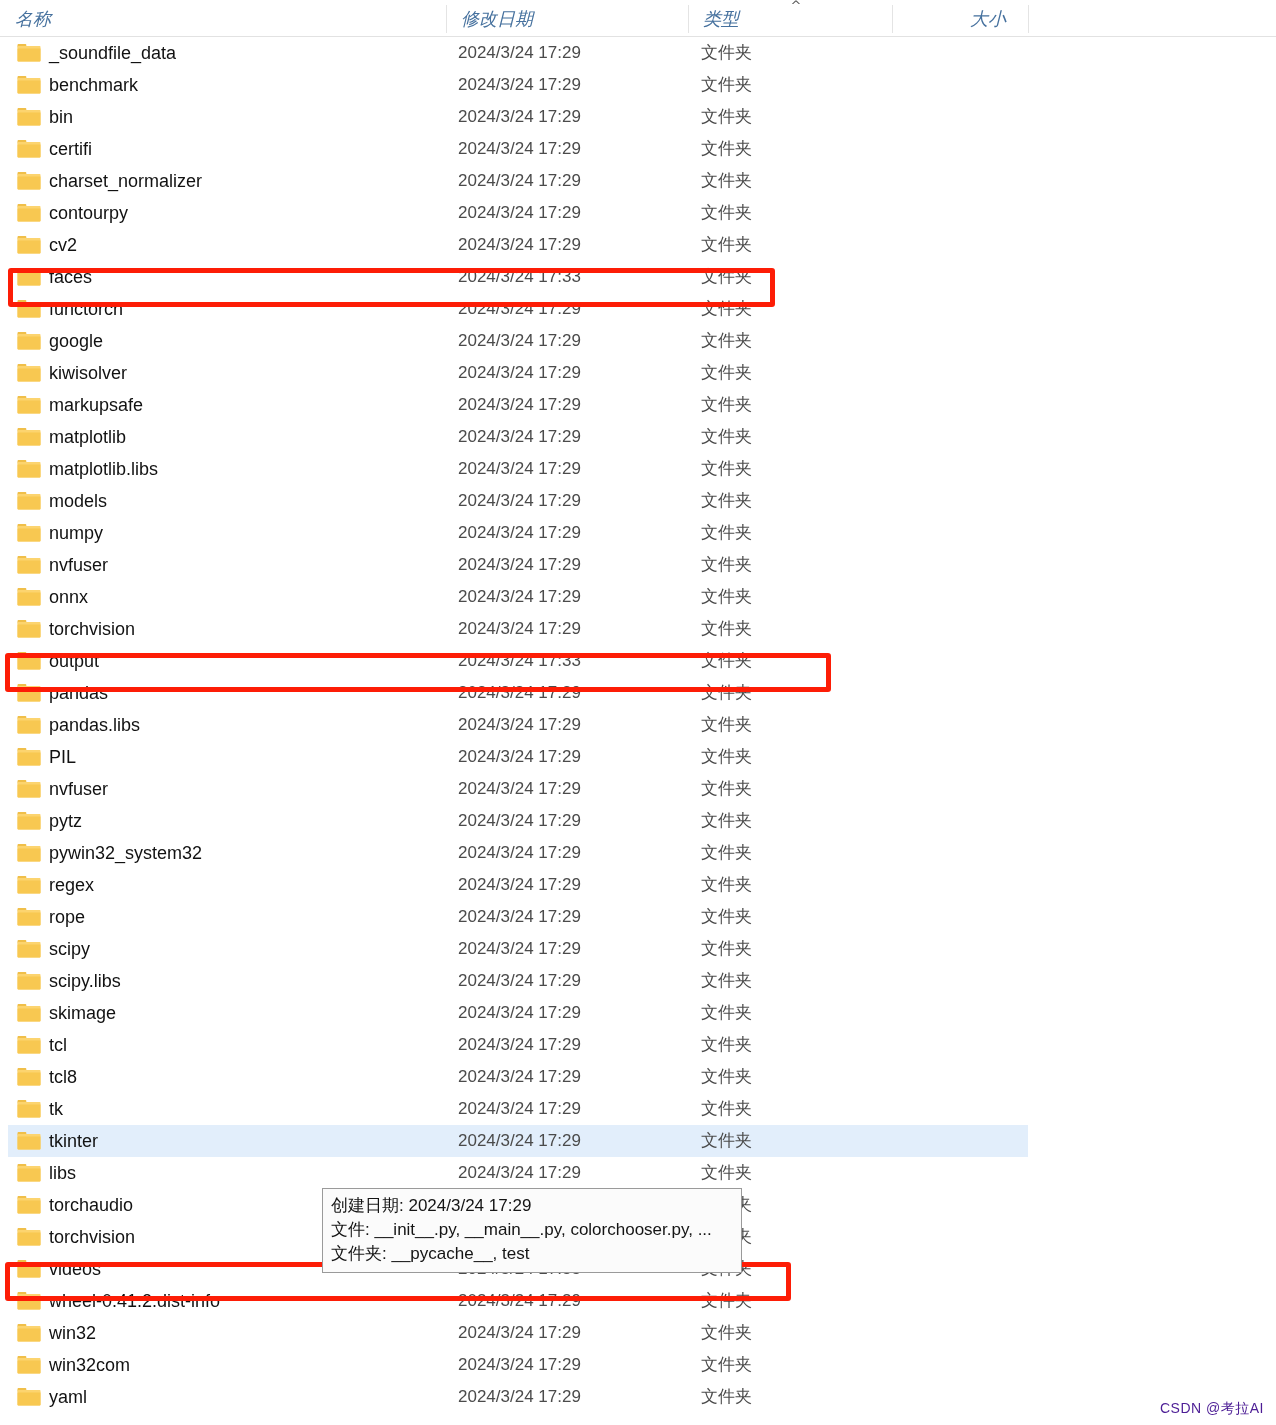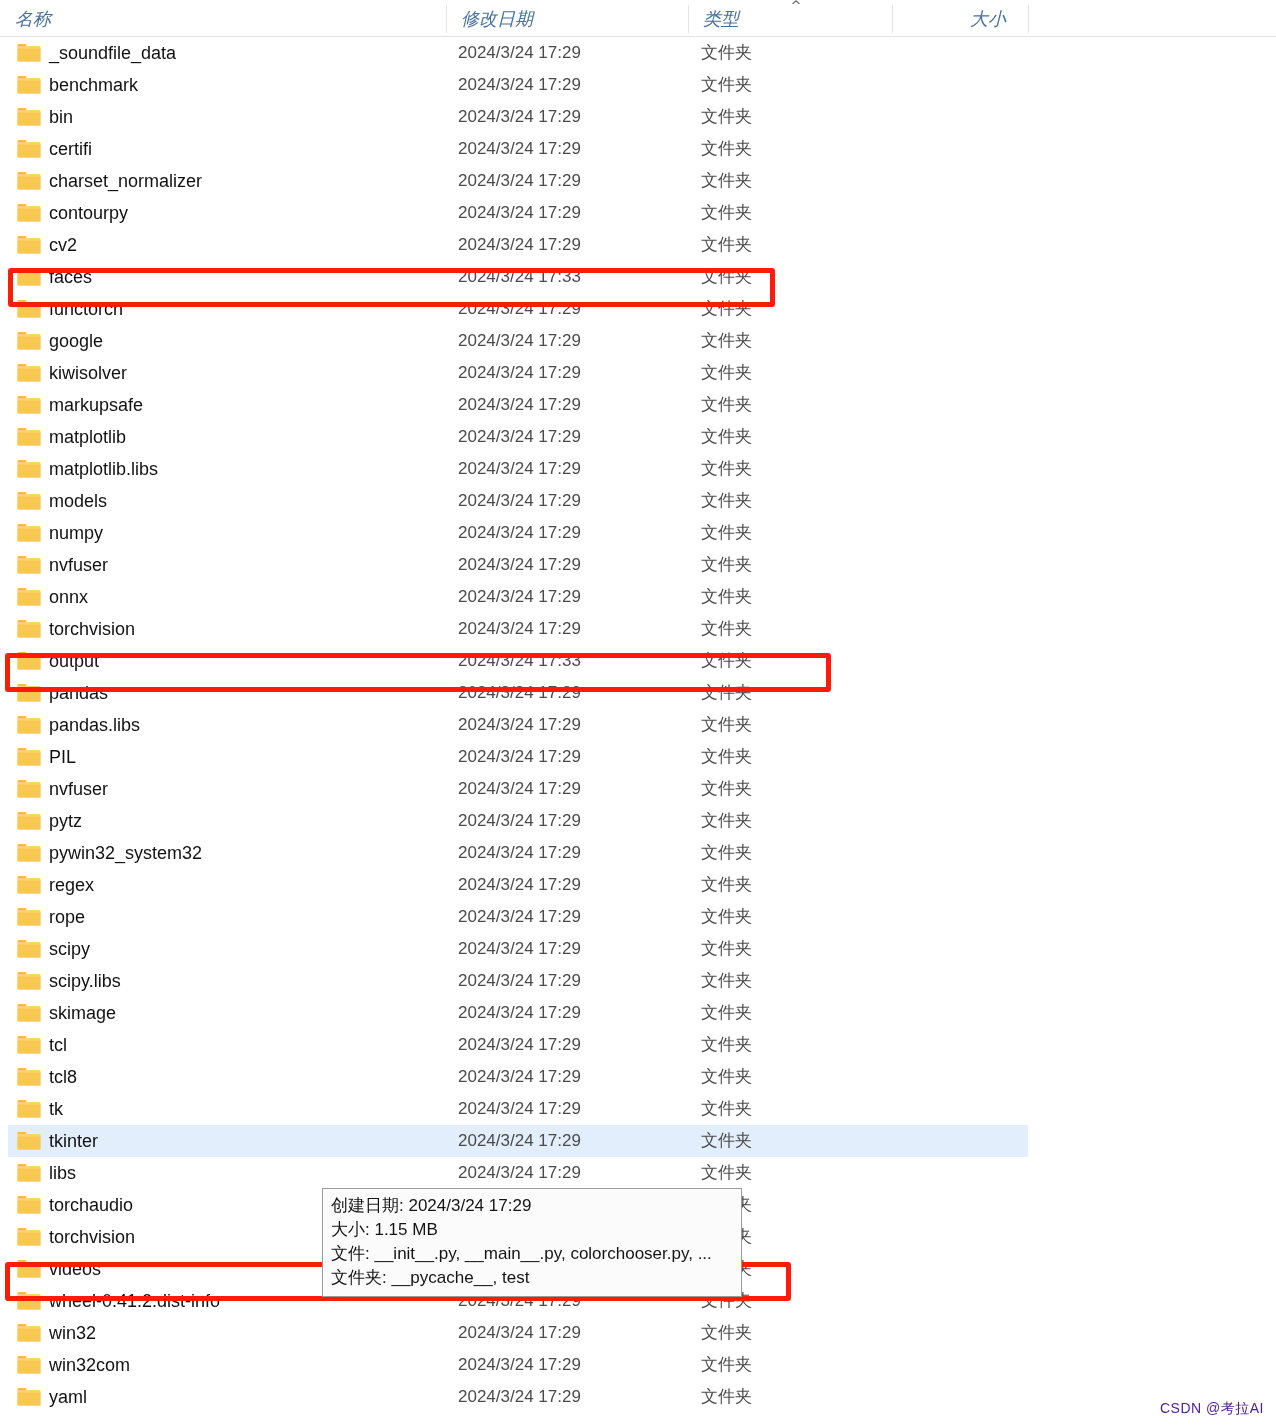--- a/index.html
+++ b/index.html
@@ -833,20 +833,19 @@
     </div>
 
   <div id="annotations">
       <div class="redbox" style="left: 8px; top: 268px; width: 767px; height: 39px; border-color: rgb(253, 29, 6);"></div>
       <div class="redbox" style="left: 5px; top: 653px; width: 826px; height: 39px; border-color: rgb(253, 29, 6);"></div>
       <div class="redbox" style="left: 5px; top: 1262px; width: 786px; height: 39px; border-color: rgb(253, 29, 6);"></div>
     </div>
 
   <div id="tooltip">
     <div class="tip-line">创建日期: 2024/3/24 17:29</div>
-    <div class="tip-line">大小: 1.15 MB</div>
     <div class="tip-line">文件: __init__.py, __main__.py, colorchooser.py, ...</div>
     <div class="tip-line">文件夹: __pycache__, test</div>
   </div>
 
   <div id="watermark">CSDN @考拉AI</div>
 
 </div>
 
 </body></html>

